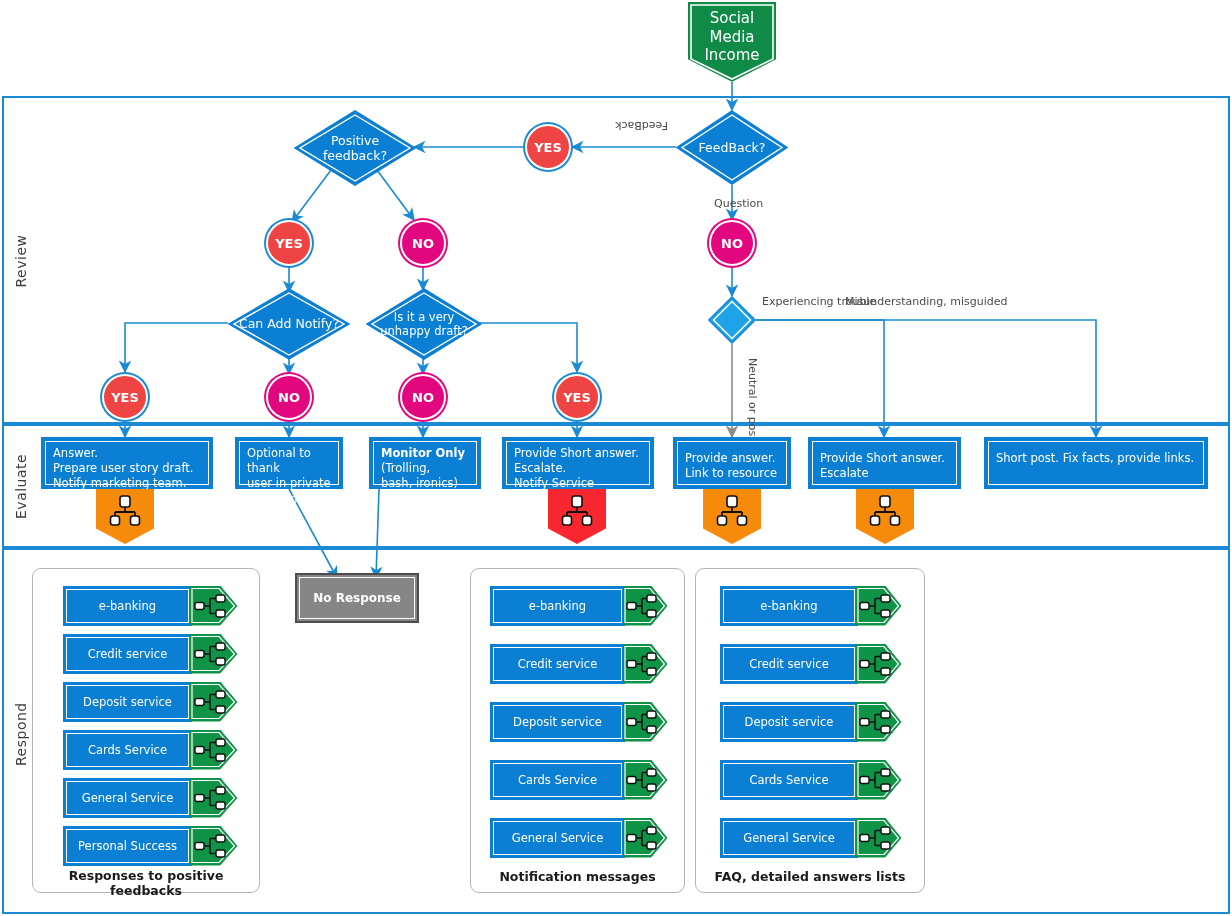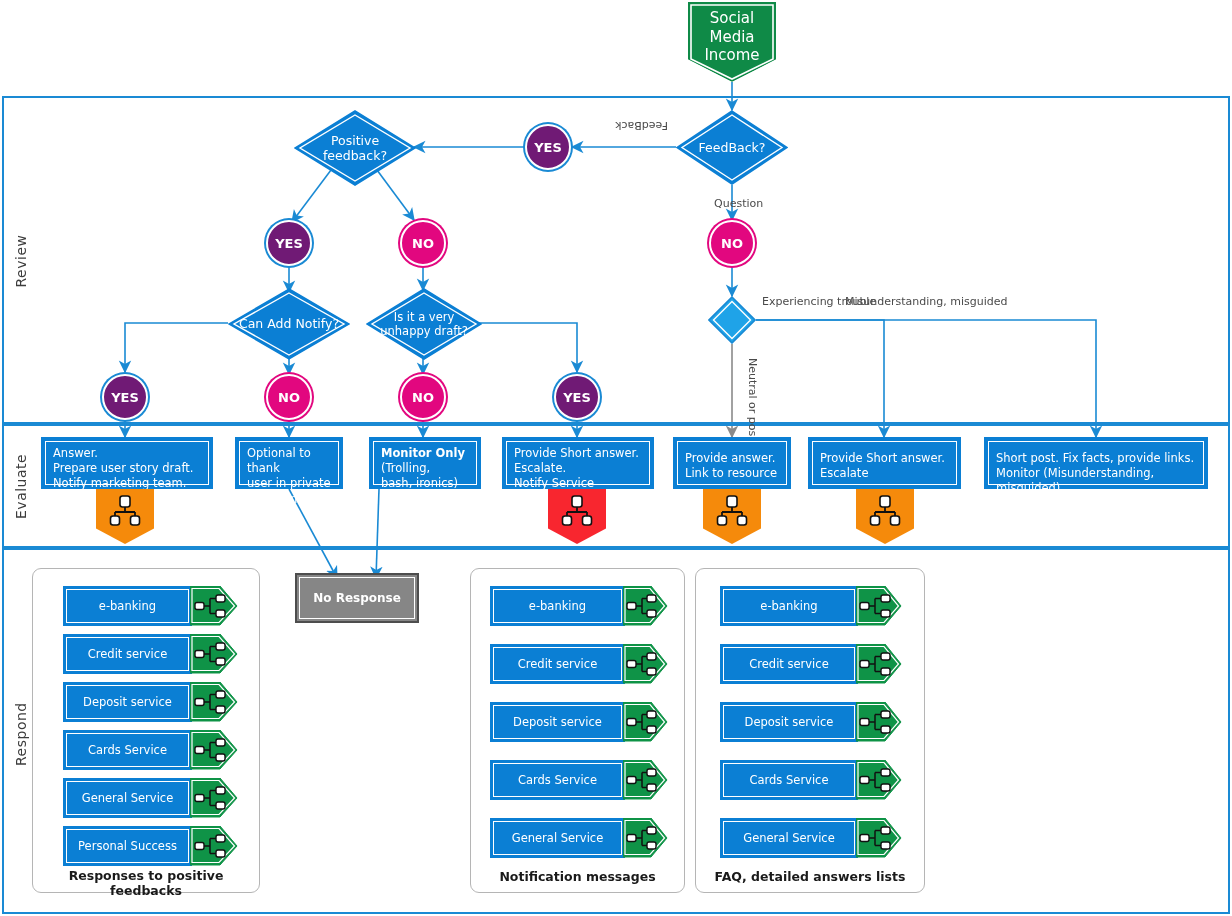--- a/index.html
+++ b/index.html
@@ -23,21 +23,21 @@
   
   .diamond{position:absolute;}
   .diamond svg{position:absolute;left:0;top:0;}
   .diamond .dlabel{position:absolute;left:0;top:0;width:100%;height:100%;
           display:flex;align-items:center;justify-content:center;text-align:center;
           color:#fff;font-size:12.5px;line-height:1.22;z-index:3;padding:0 6px;box-sizing:border-box;}
 
   
   .pill{position:absolute;border-radius:50%;display:flex;align-items:center;justify-content:center;
         color:#fff;font-size:13px;font-weight:bold;box-sizing:border-box;}
-  .pill.yes{background:#701a75;border:2.5px solid #fff;box-shadow:0 0 0 2px #1a8ad4;}
+  .pill.yes{background:#ef4444;border:2.5px solid #fff;box-shadow:0 0 0 2px #1a8ad4;}
   .pill.no{background:#e2077f;border:2.5px solid #fff;box-shadow:0 0 0 2px #e2077f;}
 
   
   .pbox{position:absolute;background:#0b7fd4;border:1.5px solid #0b7fd4;box-sizing:border-box;
         padding:3px;}
   .pbox .pin{border:1.5px solid #ffffff;height:100%;box-sizing:border-box;
         padding:4px 4px 4px 7px;color:#fff;font-size:11.5px;line-height:1.32;}
 
   
   .graybox{position:absolute;background:#868686;border:2px solid #4d4d4d;box-sizing:border-box;padding:2px;}
@@ -276,21 +276,20 @@
   <div class="pbox" style="left:808px;top:437px;width:153px;height:52px;">
     <div class="pin" style="padding-top:9px;">
       <div>Provide Short answer.</div>
       <div>Escalate</div>
     </div>
   </div>
 
   <div class="pbox" style="left:984px;top:437px;width:224px;height:52px;">
     <div class="pin" style="padding-top:9px;">
       <div>Short post. Fix facts, provide links.</div>
-      <div>Monitor (Misunderstanding, misguided)</div>
     </div>
   </div>
 
   <div class="actor" style="left:96px;top:489px;width:58px;height:55px;background:#f58a0b;">
     <svg width="34" height="32" viewBox="0 0 34 32">
       <rect x="12" y="1" width="10" height="11" rx="2.5" fill="#fff" stroke="#111" stroke-width="1.6"></rect>
       <path d="M17,12 L17,17 M7,17 L27,17 M7,17 L7,21 M27,17 L27,21" stroke="#111" stroke-width="1.8" fill="none"></path>
       <rect x="2.5" y="21" width="9" height="9" rx="2.5" fill="#fff" stroke="#111" stroke-width="1.6"></rect>
       <rect x="22.5" y="21" width="9" height="9" rx="2.5" fill="#fff" stroke="#111" stroke-width="1.6"></rect>
     </svg>

